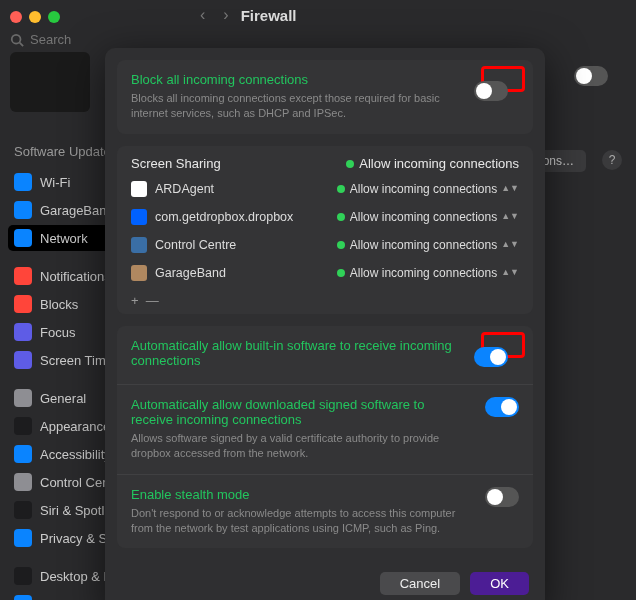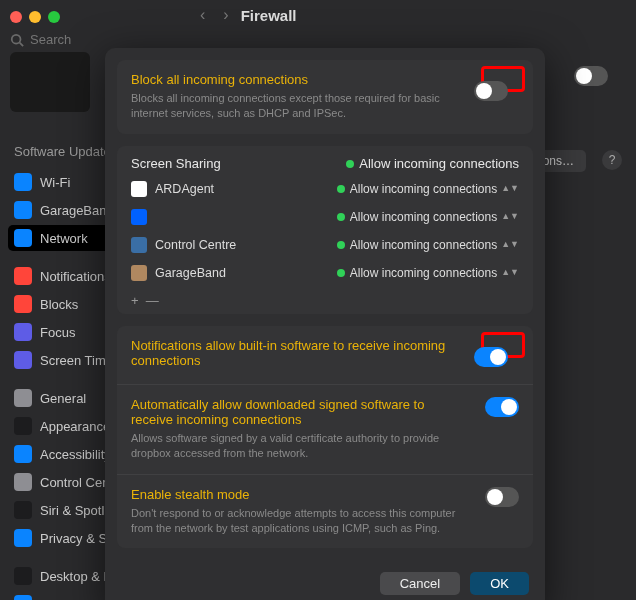--- a/index.html
+++ b/index.html
@@ -29,21 +29,21 @@
 .sb-icon { width: 18px; height: 18px; border-radius: 4px; display: flex; align-items: center; justify-content: center; font-size: 11px; }
 .options-btn { position: absolute; top: 150px; right: 50px; background: #3a3a3c; color: #ccc; border: none; padding: 4px 12px; border-radius: 5px; font-size: 12px; }
 .help-btn { position: absolute; top: 150px; right: 14px; width: 20px; height: 20px; border-radius: 50%; background: #3a3a3c; color: #aaa; font-size: 12px; display: flex; align-items: center; justify-content: center; }
 .main-toggle { position: absolute; top: 54px; right: 14px; }
 
 .modal { position: absolute; top: 48px; left: 105px; width: 440px; background: #2f2f31; border-radius: 10px; box-shadow: 0 10px 40px rgba(0,0,0,0.6); padding: 0; }
 
 .panel { margin: 12px; background: #343436; border-radius: 8px; }
 .row { padding: 12px 14px; border-bottom: 1px solid #404042; position: relative; }
 .row:last-child { border-bottom: none; }
-.row-title { color: #eab308; font-size: 13px; font-weight: 500; margin-bottom: 4px; }
+.row-title { color: #22c55e; font-size: 13px; font-weight: 500; margin-bottom: 4px; }
 .row-desc { color: #8a8a8a; font-size: 11px; line-height: 1.4; padding-right: 50px; }
 
 .toggle { position: absolute; top: 12px; right: 14px; width: 34px; height: 20px; border-radius: 10px; background: #555; }
 .toggle.on { background: #0a84ff; }
 .toggle .knob { position: absolute; top: 2px; width: 16px; height: 16px; border-radius: 50%; background: #fff; left: 2px; }
 .toggle.on .knob { left: 16px; }
 .hl { border: 3px solid #ff0000; border-radius: 4px; padding: 2px; position: absolute; }
 .hl.h1 { top: 6px; right: 8px; width: 44px; height: 26px; }
 .hl.h2 { top: 6px; right: 8px; width: 44px; height: 26px; }
 
@@ -52,21 +52,21 @@
 .app-row { display: flex; justify-content: space-between; align-items: center; padding: 6px 14px; font-size: 12.5px; color: #ddd; }
 .app-left { display: flex; align-items: center; gap: 8px; }
 .app-ico { width: 16px; height: 16px; border-radius: 3px; background: #666; }
 .app-right { display: flex; align-items: center; font-size: 12px; color: #ddd; }
 .updown { margin-left: 4px; color: #999; font-size: 9px; display: flex; flex-direction: column; line-height: 5px; }
 .list-footer { padding: 6px 14px; color: #999; font-size: 13px; }
 
 .btn-row { display: flex; justify-content: flex-end; gap: 10px; padding: 12px 16px 16px; }
 .btn { padding: 4px 20px; border-radius: 5px; border: none; font-size: 13px; cursor: pointer; }
 .btn-cancel { background: #4a4a4c; color: #eee; }
-.btn-ok { background: #0c4a6e; color: #fff; }
+.btn-ok { background: #4c1d95; color: #fff; }
 </style>
 </head>
 <body>
 
 <div class="window">
   <div class="titlebar">
     <div class="traffic">
       <span class="tl-close"></span>
       <span class="tl-min"></span>
       <span class="tl-max"></span>
@@ -193,20 +193,21 @@
             </div>
             <div class="app-right">
               <span class="dot-green"></span>
               <span>Allow incoming connections</span>
               <span class="updown">▲▼</span>
             </div>
           </div>
           <div class="app-row">
             <div class="app-left">
               <span class="app-ico" style="background:#0061ff"></span>
+              <span>com.getdropbox.dropbox</span>
             </div>
             <div class="app-right">
               <span class="dot-green"></span>
               <span>Allow incoming connections</span>
               <span class="updown">▲▼</span>
             </div>
           </div>
           <div class="app-row">
             <div class="app-left">
               <span class="app-ico" style="background:#3a6ea5"></span>
@@ -230,21 +231,21 @@
             </div>
           </div>
         </div>
       <div class="list-footer">
         <span>+</span>&nbsp;&nbsp;<span>—</span>
       </div>
     </div>
 
     <div class="panel">
       <div class="row">
-        <div class="row-title" style="padding-right:50px">Notifications allow built-in software to receive incoming connections</div>
+        <div class="row-title" style="padding-right:50px">Automatically allow built-in software to receive incoming connections</div>
         <div class="hl h2">
           <div class="toggle on">
               <div class="knob"></div>
             </div>
         </div>
       </div>
       <div class="row">
         <div class="row-title" style="padding-right:50px">Automatically allow downloaded signed software to receive incoming connections</div>
         <div class="row-desc">Allows software signed by a valid certificate authority to provide dropbox accessed from the network.</div>
         <div class="toggle on">

